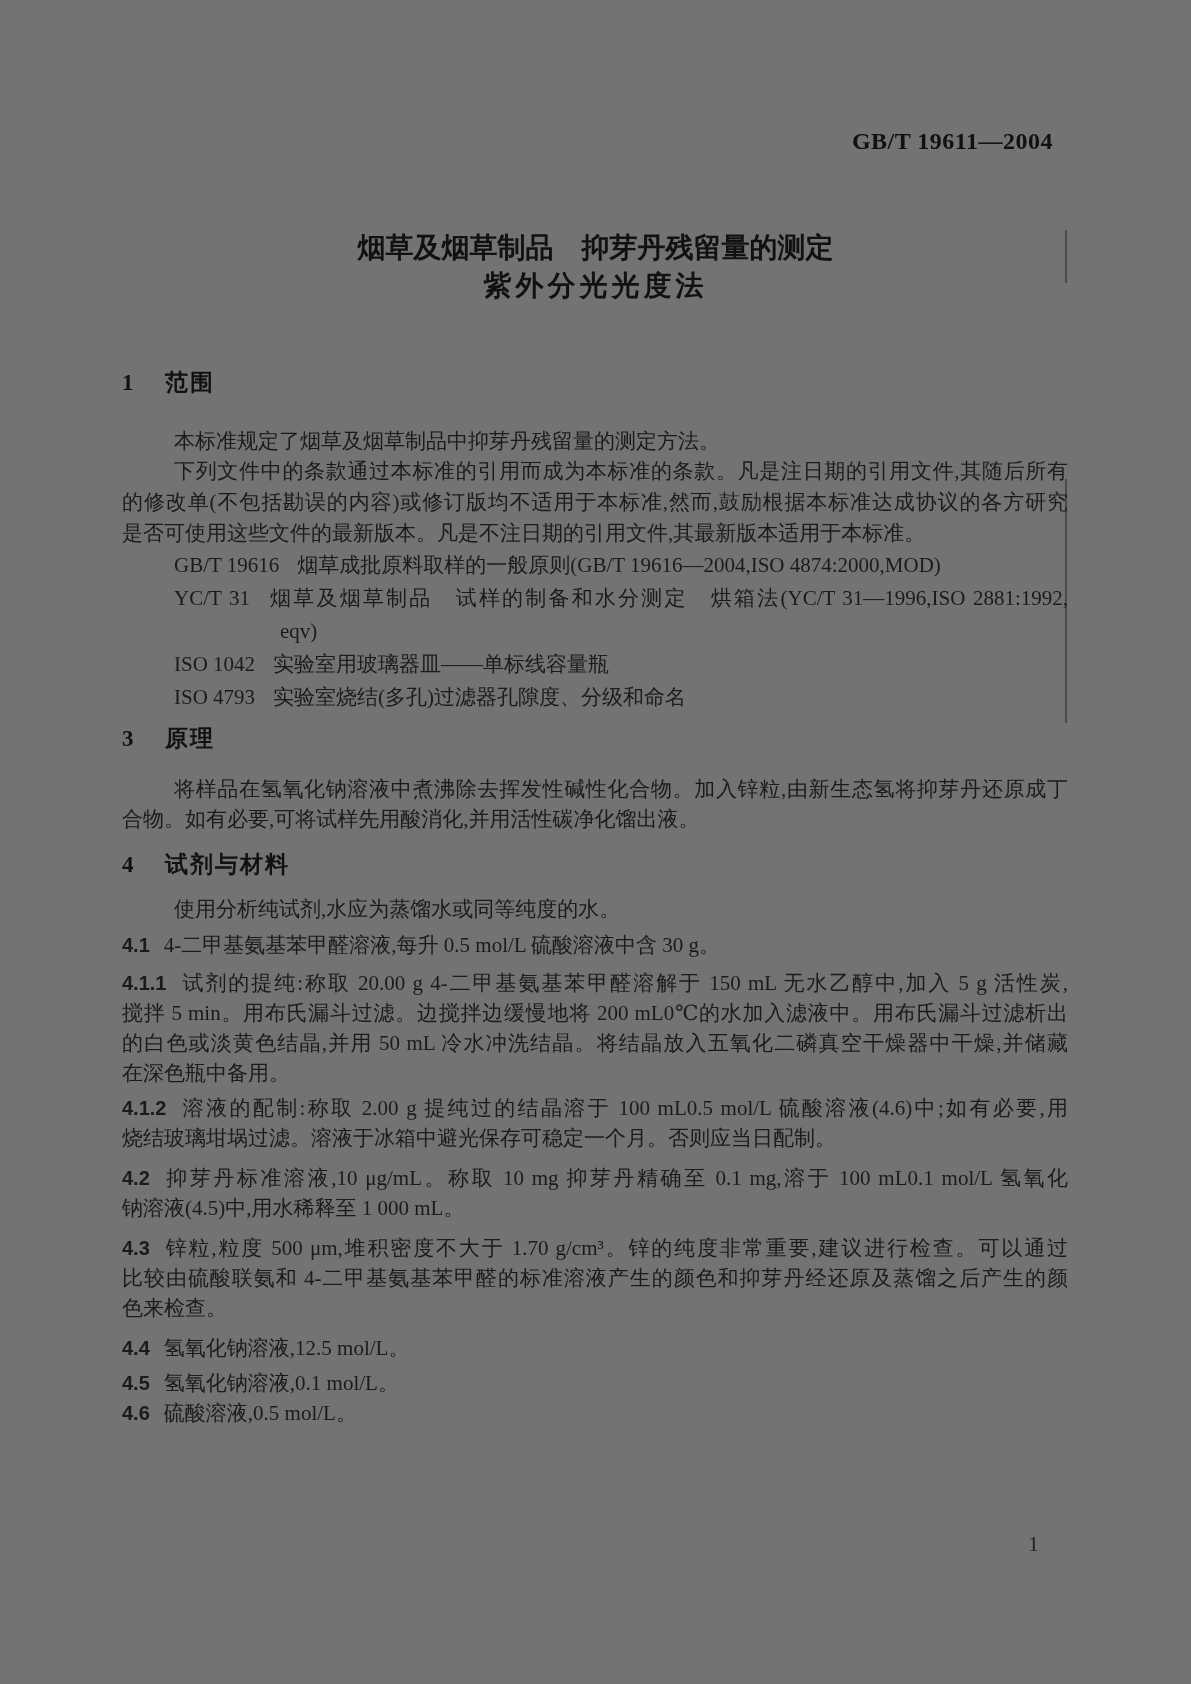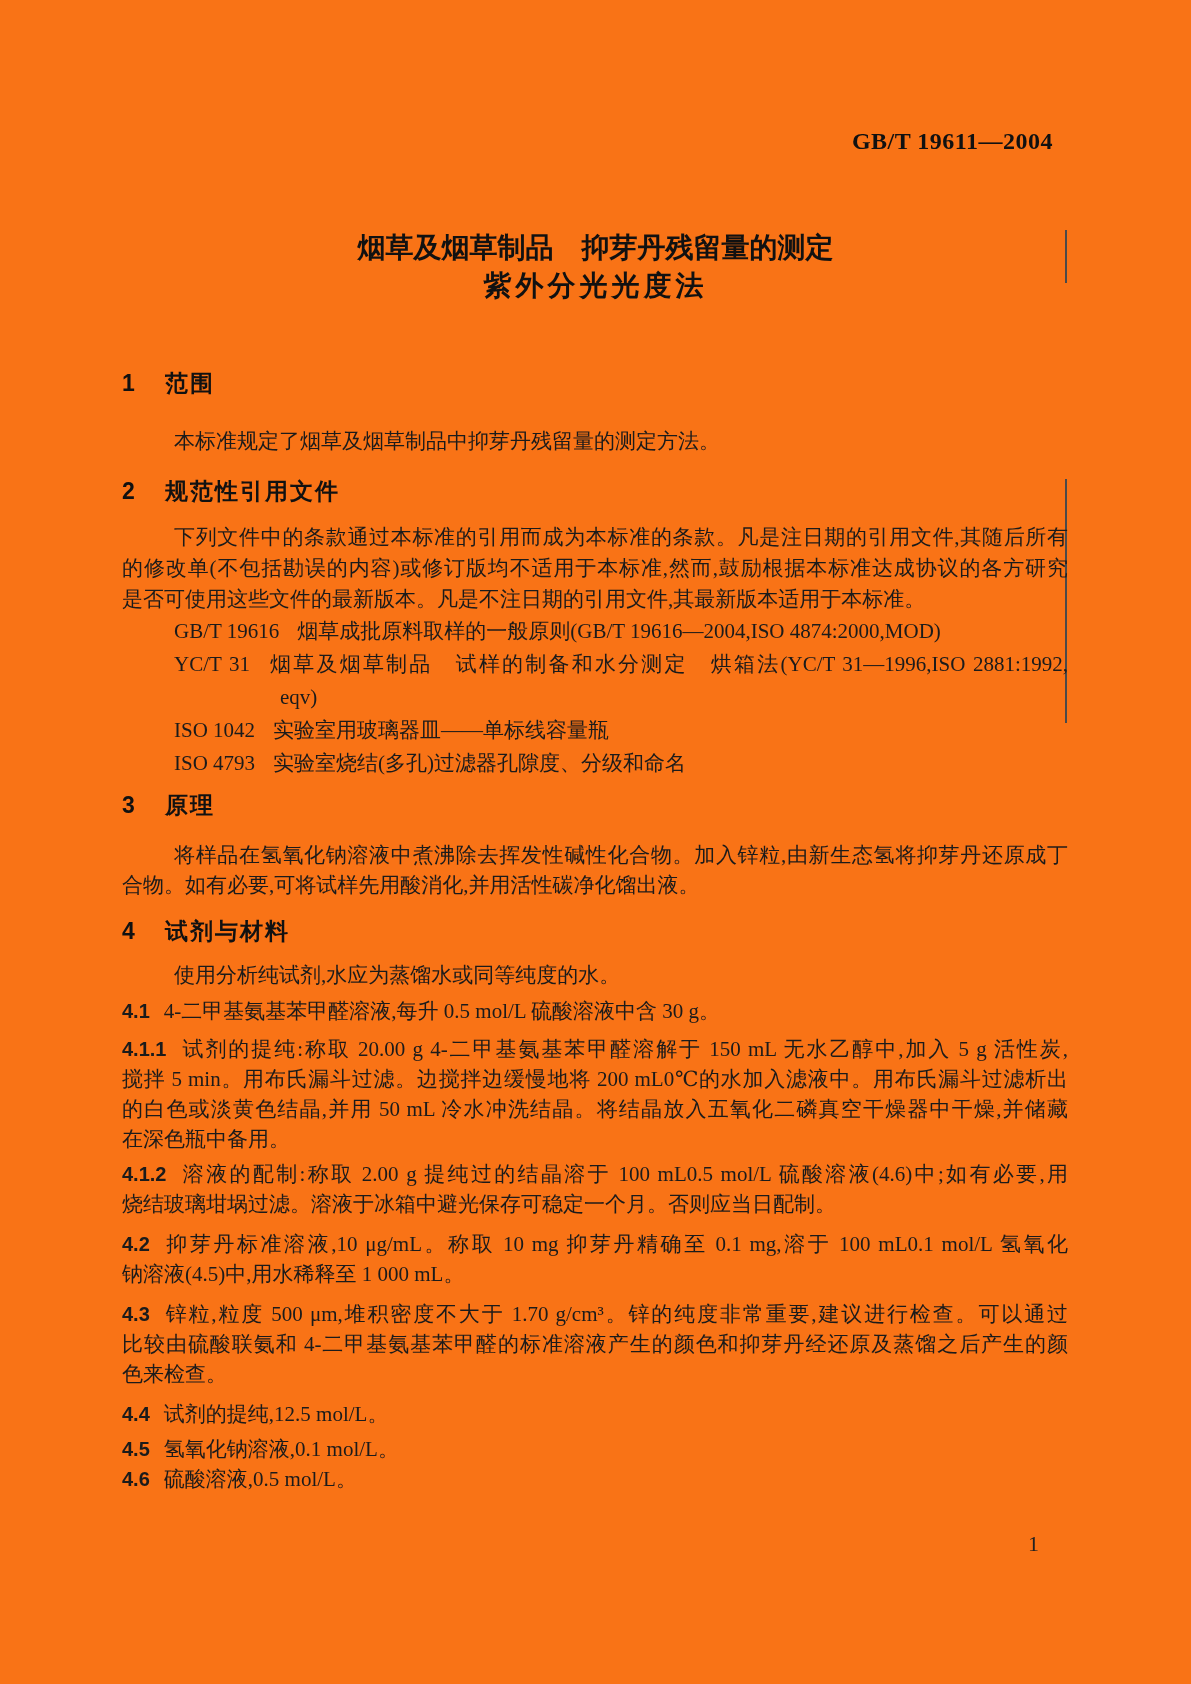--- a/index.html
+++ b/index.html
@@ -1,20 +1,20 @@
 <!DOCTYPE html>
 <html><head>
 <meta charset="utf-8">
 <style>
   html,body { margin:0; padding:0; background:#e8e8e8; }
   .page {
     position:relative;
     width:1191px; height:1684px;
     margin:0 auto;
-    background:#f97316;
+    background:#737373;
     font-family:"Liberation Serif","DejaVu Serif",serif;
     color:#1b1b1b;
     overflow:hidden;
   }
   .header {
     position:absolute; top:128px; right:138px;
     font-family:"Liberation Serif","DejaVu Serif",serif;
     font-weight:700; font-size:24px; letter-spacing:0.5px;
     color:#111;
   }
@@ -30,21 +30,21 @@
   .content {
     position:absolute; left:122px; top:368px; width:946px;
     font-size:21px;
   }
   .ln { line-height:30px; min-height:30px; }
   .lh31 { line-height:31px; min-height:31px; }
   .ind { text-indent:52px; }
   .j { text-align:justify; text-align-last:justify; }
 
   .h {
-    font-family:Liberation Sans, sans-serif;
+    font-family:Liberation Serif, serif;
     font-weight:700; font-size:23px; letter-spacing:2px;
     line-height:30px; color:#111;
   }
   .hnum { display:inline-block; min-width:43px; letter-spacing:0; }
 
   .ref { line-height:33px; min-height:33px; padding-left:52px; }
   .rcode { margin-right:18px; white-space:nowrap; }
   .refcont { padding-left:158px; }
 
   .cnum {
@@ -81,23 +81,20 @@
     <div class="t2">紫外分光光度法</div>
   </div>
 
   <div class="content">
 
     <div class="h mb28">
       <span class="hnum">1</span><span>范围</span>
     </div>
     <div class="ln ind">本标准规定了烟草及烟草制品中抑芽丹残留量的测定方法。</div>
 
-    <div class="h mt20 mb16">
-      <span class="hnum">2</span><span>规范性引用文件</span>
-    </div>
     <div class="ln lh31 ind j">下列文件中的条款通过本标准的引用而成为本标准的条款。凡是注日期的引用文件,其随后所有</div>
     <div class="ln lh31 j">的修改单(不包括勘误的内容)或修订版均不适用于本标准,然而,鼓励根据本标准达成协议的各方研究</div>
     <div class="ln lh31">是否可使用这些文件的最新版本。凡是不注日期的引用文件,其最新版本适用于本标准。</div>
 
     <div class="ref">
       <span class="rcode">GB/T 19616</span><span>烟草成批原料取样的一般原则(GB/T 19616—2004,ISO 4874:2000,MOD)</span>
     </div>
     <div class="ref j">
       <span class="rcode">YC/T 31</span><span>烟草及烟草制品　试样的制备和水分测定　烘箱法(YC/T 31—1996,ISO 2881:1992,</span>
     </div>
@@ -149,21 +146,21 @@
 
     <div class="mt2">
       <div class="ln j">
         <span class="cnum">4.3</span><span>锌粒,粒度 500 μm,堆积密度不大于 1.70 g/cm³。锌的纯度非常重要,建议进行检查。可以通过</span>
       </div>
       <div class="ln j">比较由硫酸联氨和 4-二甲基氨基苯甲醛的标准溶液产生的颜色和抑芽丹经还原及蒸馏之后产生的颜</div>
       <div class="ln">色来检查。</div>
     </div>
 
     <div class="ln mt2">
-      <span class="cnum">4.4</span><span>试剂的提纯,12.5 mol/L。</span>
+      <span class="cnum">4.4</span><span>氢氧化钠溶液,12.5 mol/L。</span>
     </div>
     <div class="ln mt5">
       <span class="cnum">4.5</span><span>氢氧化钠溶液,0.1 mol/L。</span>
     </div>
     <div class="ln">
       <span class="cnum">4.6</span><span>硫酸溶液,0.5 mol/L。</span>
     </div>
 
   </div>
 

